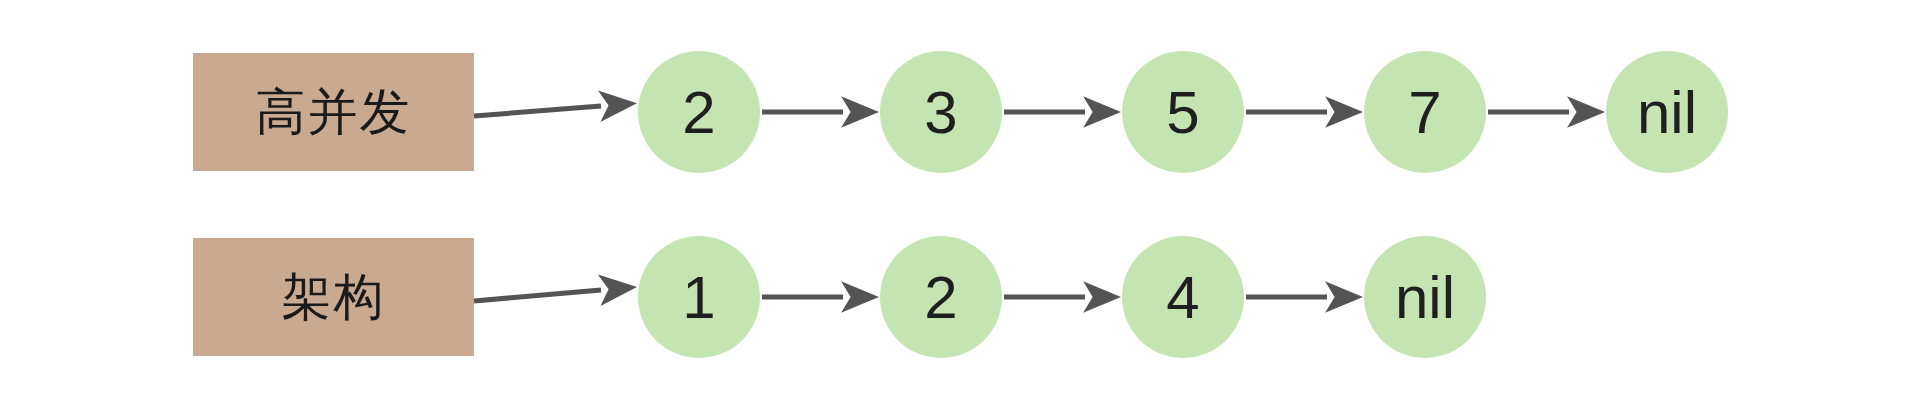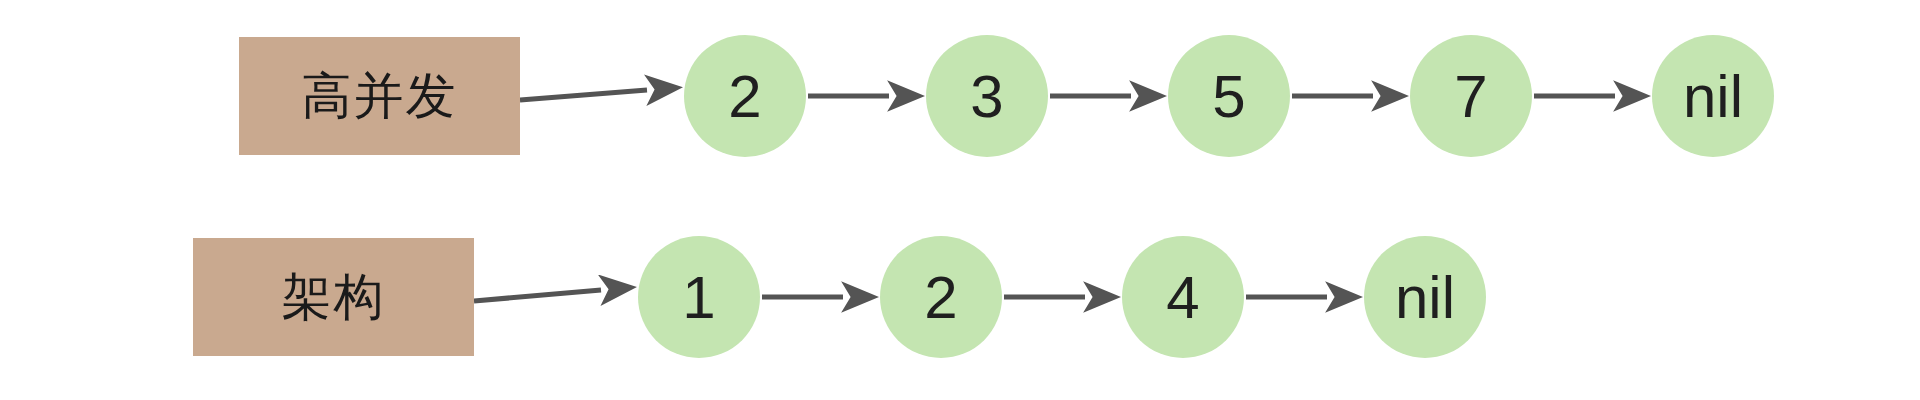--- a/index.html
+++ b/index.html
@@ -10,21 +10,21 @@
     overflow:hidden;
     font-family:"Liberation Sans","DejaVu Sans",sans-serif;
   }
   .row{
     position:absolute;
     left:193px;
     height:122px;
     display:flex;
     align-items:center;
   }
-  .row-1{top:35px;margin-left:46px;}
+  .row-1{top:51px;}
   .row-2{top:236px;}
   .label-box{
     width:281px;height:118px;
     background:#C9A98F;
     display:flex;align-items:center;justify-content:center;
     flex:none;
   }
   .label-box span{
     font-size:50px;
     color:#1A1A1A;

